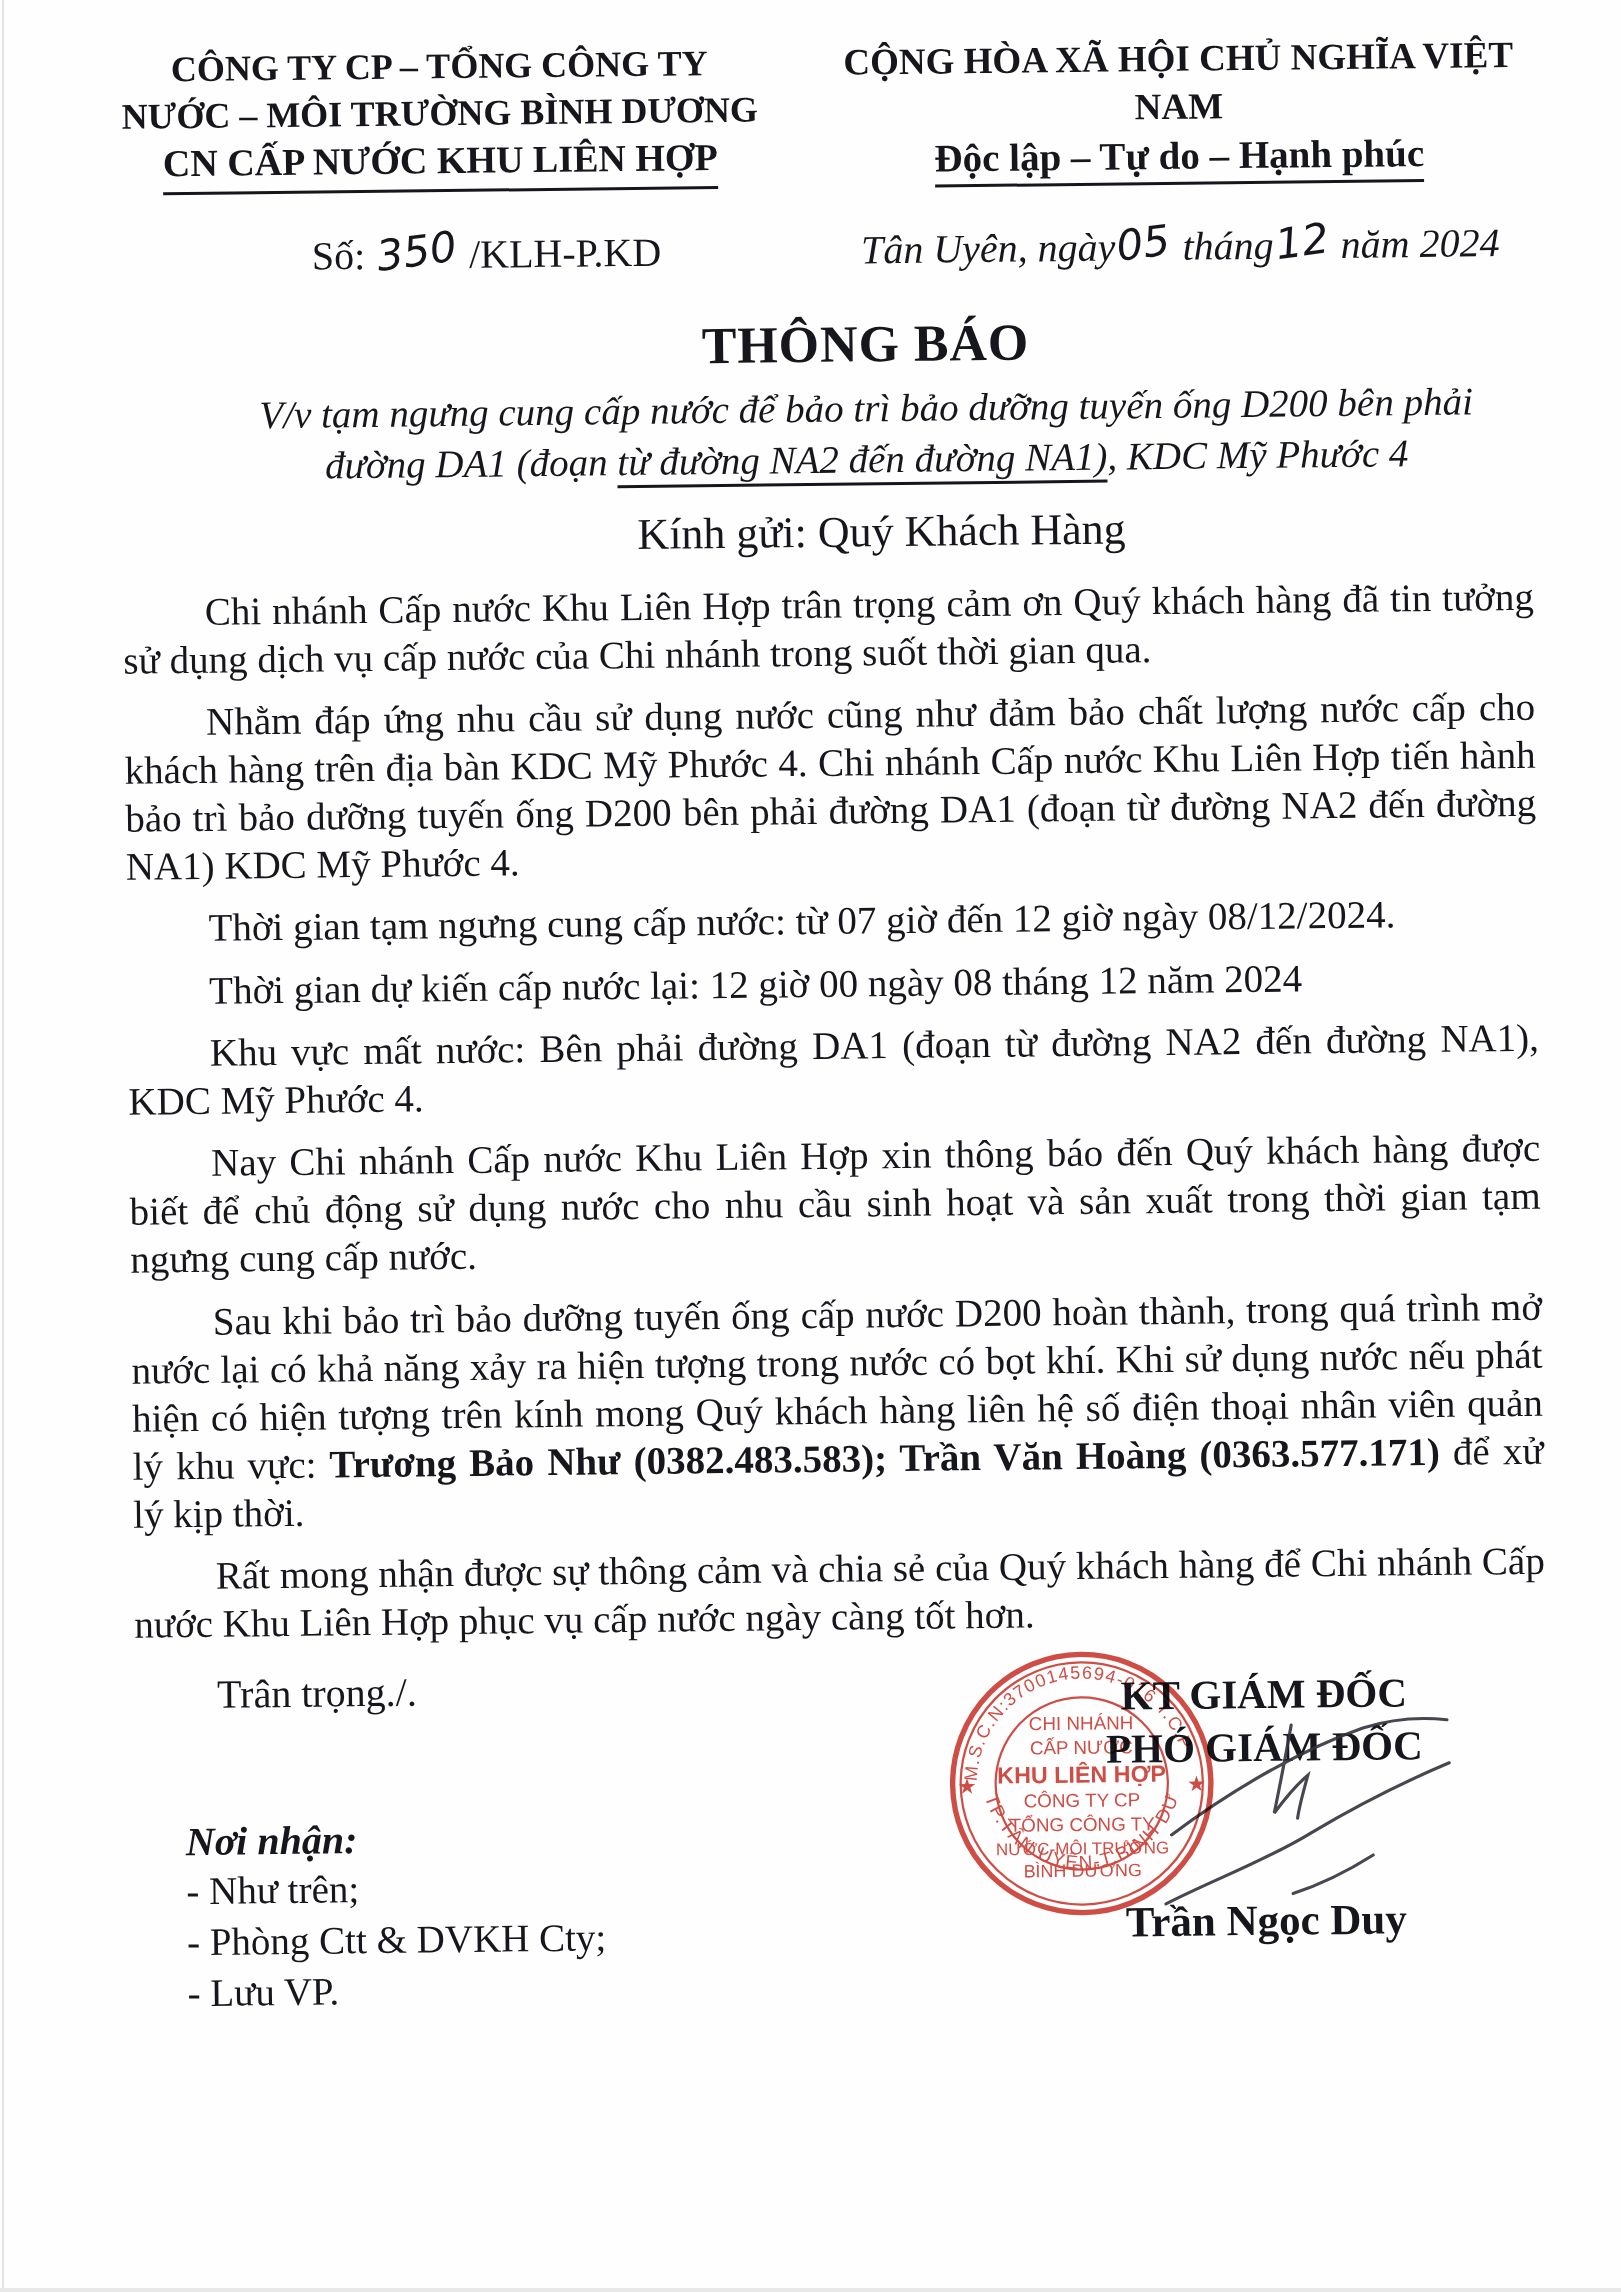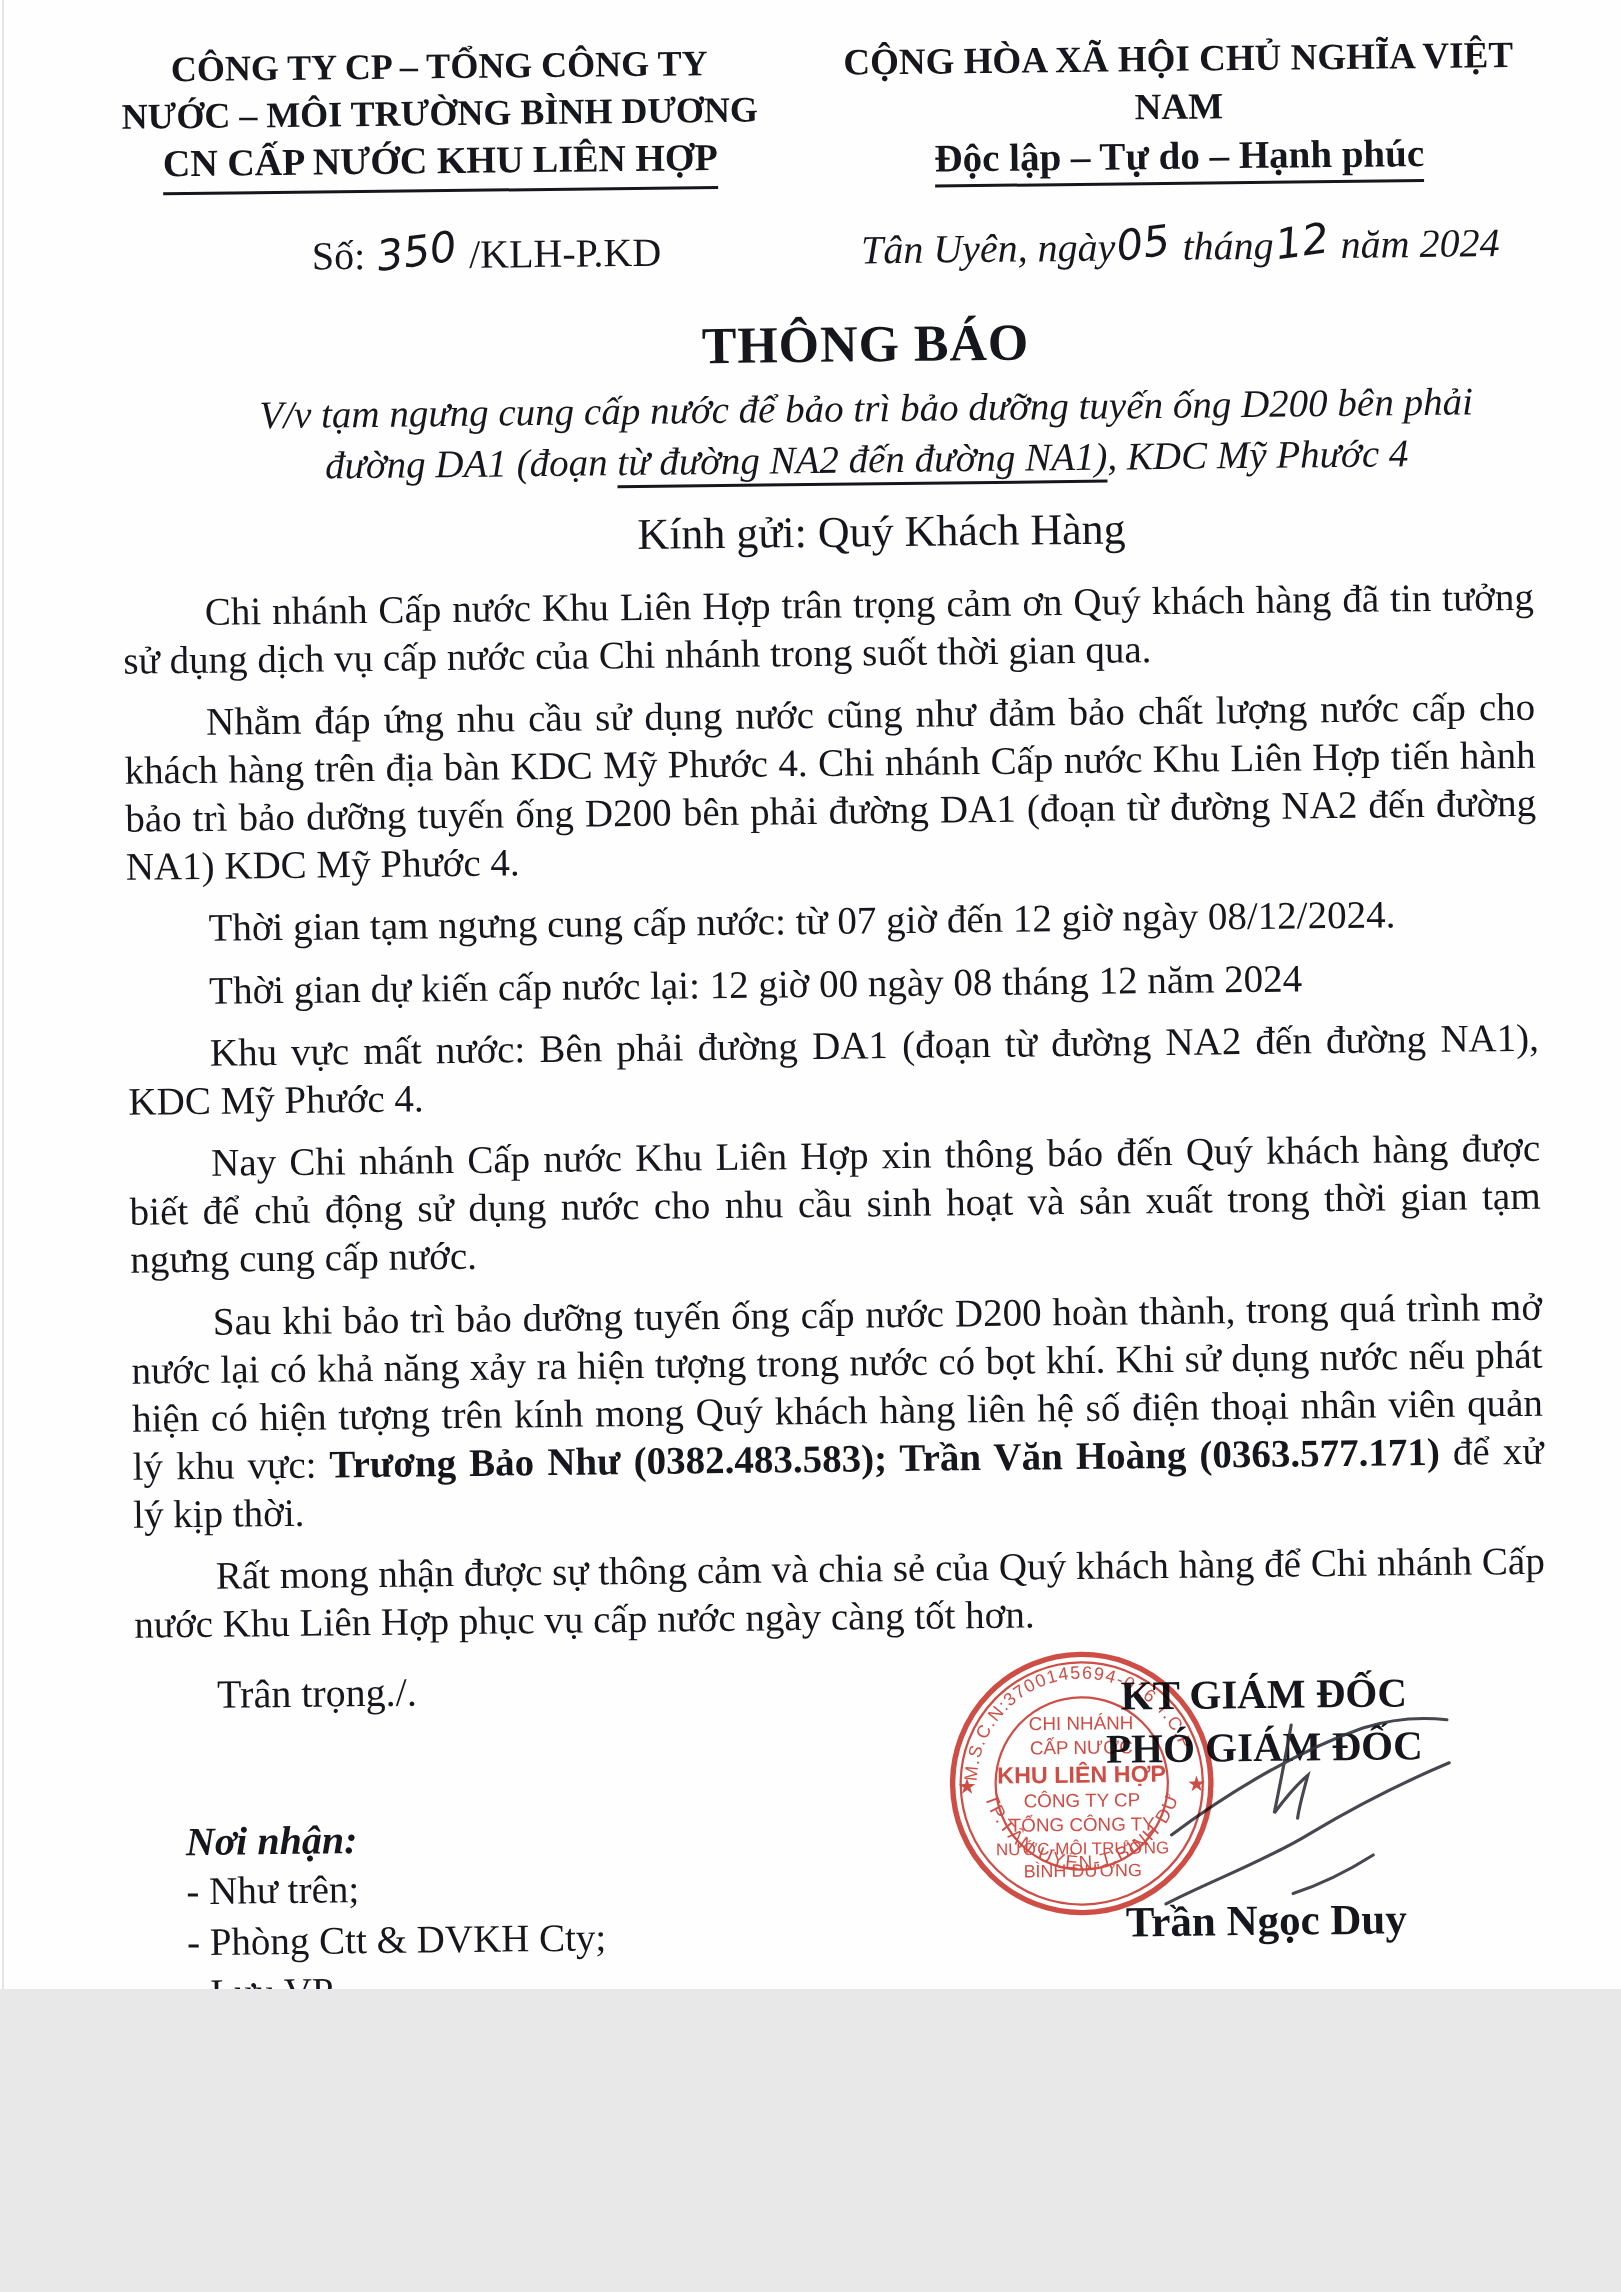--- a/index.html
+++ b/index.html
@@ -1,16 +1,16 @@
 <!DOCTYPE html>
 <html style="font-size:14.3px"><head>
 <meta charset="utf-8">
 <style>
   html,body{margin:0;padding:0;background:#e8e8e8;}
-  .page{position:relative;width:1621px;height:1989px;background:#fefefe;overflow:hidden;
+  .page{position:relative;width:1621px;height:2288px;background:#fefefe;overflow:hidden;
         color:#16161d;font-family:"Liberation Serif","DejaVu Serif",serif;}
   .scan-edge{position:absolute;left:1.8px;top:0;bottom:0;width:2.7px;background:#c9ced6;opacity:.55;}
   .doc{position:absolute;left:0;top:0;width:1621px;box-sizing:border-box;
        padding:39px 85px 0 125px;transform:rotate(-0.65deg);transform-origin:50% 35%;}
 
   
   .header{display:flex;justify-content:space-between;align-items:flex-start;}
   .hdr-left{width:645px;text-align:center;font-weight:bold;font-size:36px;line-height:47px;}
   .hdr-left .l3{font-size:38px;display:inline-block;border-bottom:3.6px solid #16161d;padding-bottom:5.4px;}
   .hdr-right{width:699px;text-align:center;font-weight:bold;}

